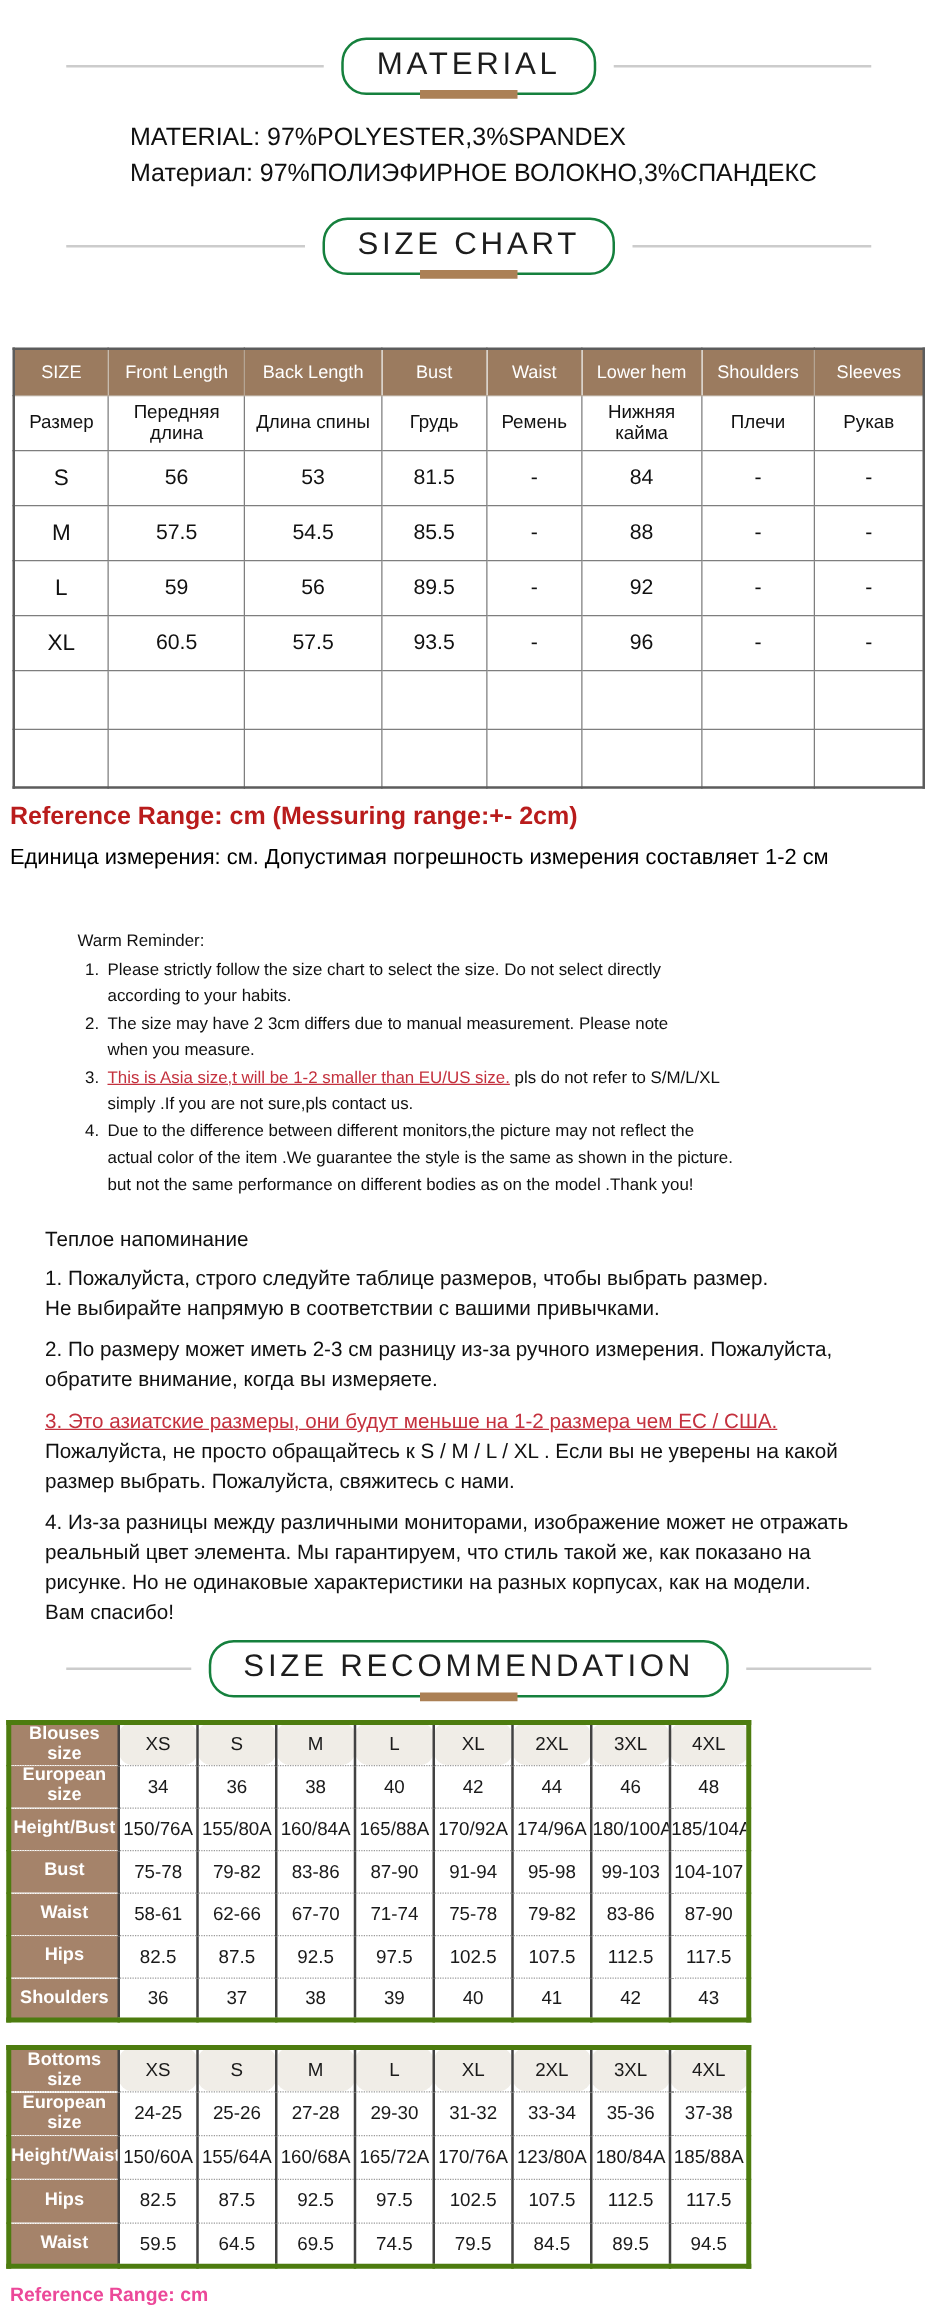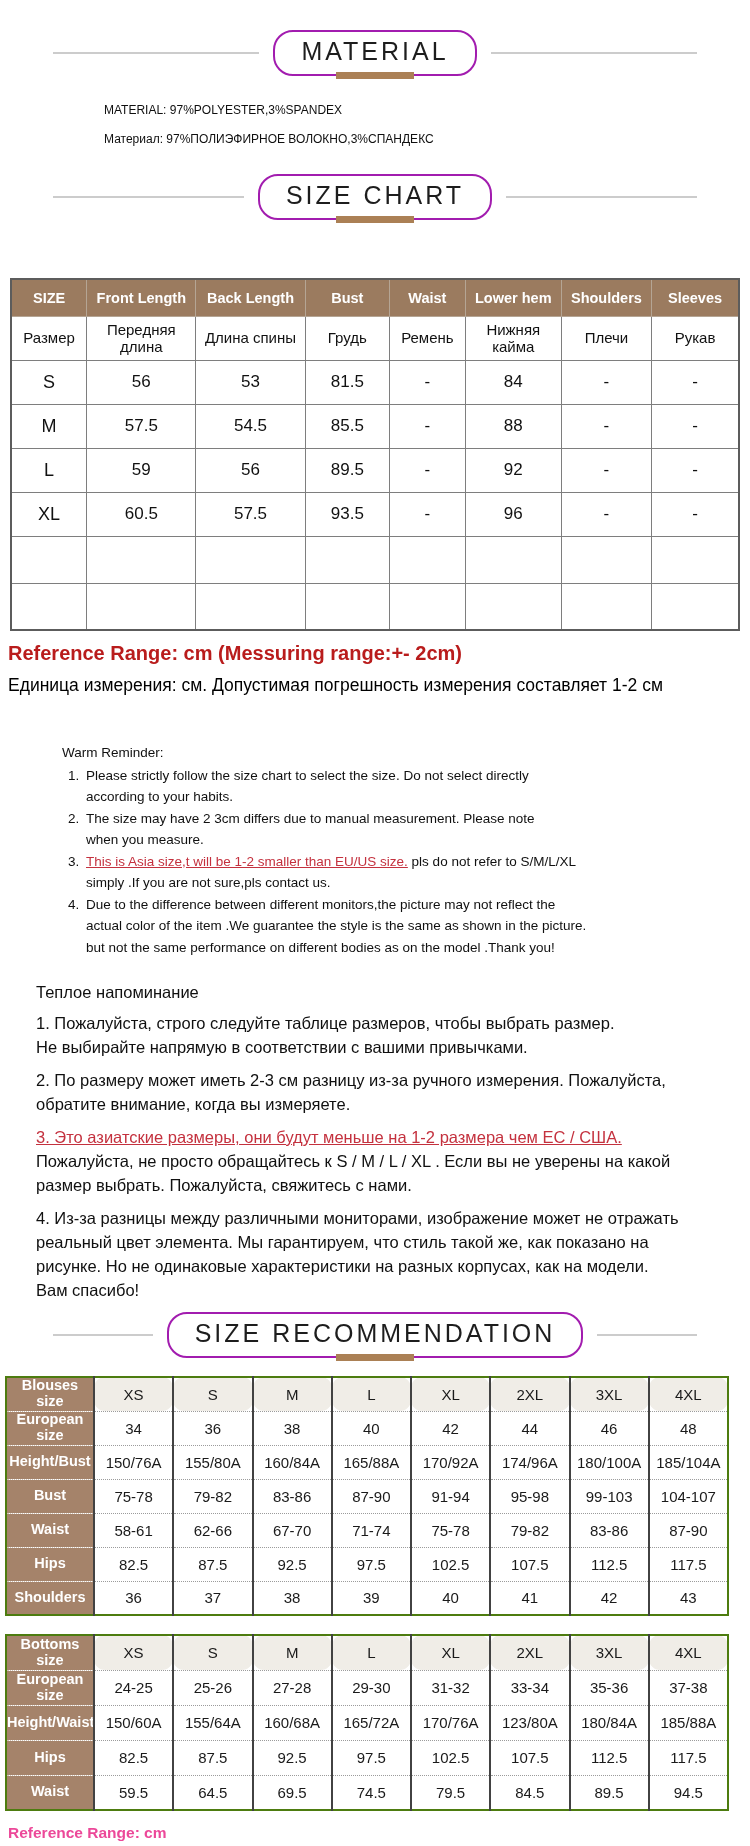--- a/index.html
+++ b/index.html
@@ -9,36 +9,36 @@
     --red:#c4313e;
     --beige:#f0ede7;
   }
   *{box-sizing:border-box; margin:0; padding:0;}
   body{background:#ffffff; font-family:"Liberation Sans", sans-serif; color:#141414;}
   .page{width:750px; background:#fff; overflow:hidden; padding-bottom:18px;}
 
   
   .section-header{display:flex; align-items:center; padding:0 53px;}
   .hline{flex:1; height:2px; background:#cccccc;}
-  .pill{position:relative; border:2px solid #a21caf; border-radius:20px; padding:5px 26px 8px;
+  .pill{position:relative; border:2px solid #15803d; border-radius:20px; padding:5px 26px 8px;
         margin:0 14px; font-size:25px; letter-spacing:3px; color:#1d1d1d; white-space:nowrap;
         font-family:"Liberation Sans", sans-serif;}
   .pill-bar{position:absolute; left:50%; transform:translateX(-50%); bottom:-5px;
         width:78px; height:7px; background:var(--accent-bar);}
 
   .mh{margin-top:30px;}
-  .material-lines{margin:20px 0 0 104px; font-size:12px; line-height:29px; color:#0f0f0f;}
+  .material-lines{margin:20px 0 0 104px; font-size:20px; line-height:29px; color:#0f0f0f;}
 
   .sch{margin-top:20px;}
 
   
   table{border-collapse:collapse; table-layout:fixed; text-align:center;}
   .size-chart-table{margin:58px auto 0; width:730px; border:2px solid #5c5c5c;}
   .size-chart-table th, .size-chart-table td{border:1px solid #7e7e7e; overflow:hidden;}
-  .size-chart-table .en-head{background:var(--brown); color:#fff; font-weight:bold;
+  .size-chart-table .en-head{background:var(--brown); color:#fff; font-weight:normal;
         font-size:14.5px; height:37px; border:1px solid #b5a594; border-top:none;}
   .size-chart-table .ru-head{font-size:15px; height:44px; line-height:1.15; color:#111;}
   .size-chart-table td{font-size:17px; height:44px; color:#111;}
   .size-chart-table .size-col{font-size:18px;}
   .size-chart-table .empty-row td{height:47px;}
 
   .note-en{margin:11px 0 0 8px; font-weight:bold; font-size:20px; color:#b91c1c;}
   .note-ru{margin:10px 0 0 8px; font-size:17.5px; color:#000;}
 
   
@@ -49,21 +49,21 @@
 
   
   .reminder-ru{margin:22px 0 0 36px; width:700px; font-size:16.5px; line-height:24px; color:#101010;}
   .reminder-ru .rem-title{margin-bottom:7px;}
   .reminder-ru .para{margin-bottom:9px;}
   .red{color:var(--red);text-decoration:underline;}
 
   .srh{margin-top:10px;}
 
   
-  .rec-table{margin:18px 0 0 5px; width:724px; border:2px solid #4d7c0f;}
+  .rec-table{margin:18px 0 0 5px; width:596px; border:4px solid #4d7c0f;}
   .rec-table th, .rec-table td{border-left:2px solid #424242; border-top:1px dotted #9b9b9b; overflow:hidden;}
   .rec-table th:first-child{border-left:none;}
   .rec-table tr:first-child th, .rec-table tr:first-child td{border-top:none;}
   .rec-table .rec-label{background:var(--brown-light); color:#fff; font-weight:bold;
         font-size:14.5px; line-height:1.1; border-top:1px dotted #cfc3b7;}
   .rec-table tr:first-child .rec-label{border-top:none;}
   .rec-table td{font-size:15px; height:34px; color:#1a1a1a; background:#fff;}
   .bottoms td{height:35px;}
   .rec-table td.beige{background:var(--beige);border-radius:11px;}
 

